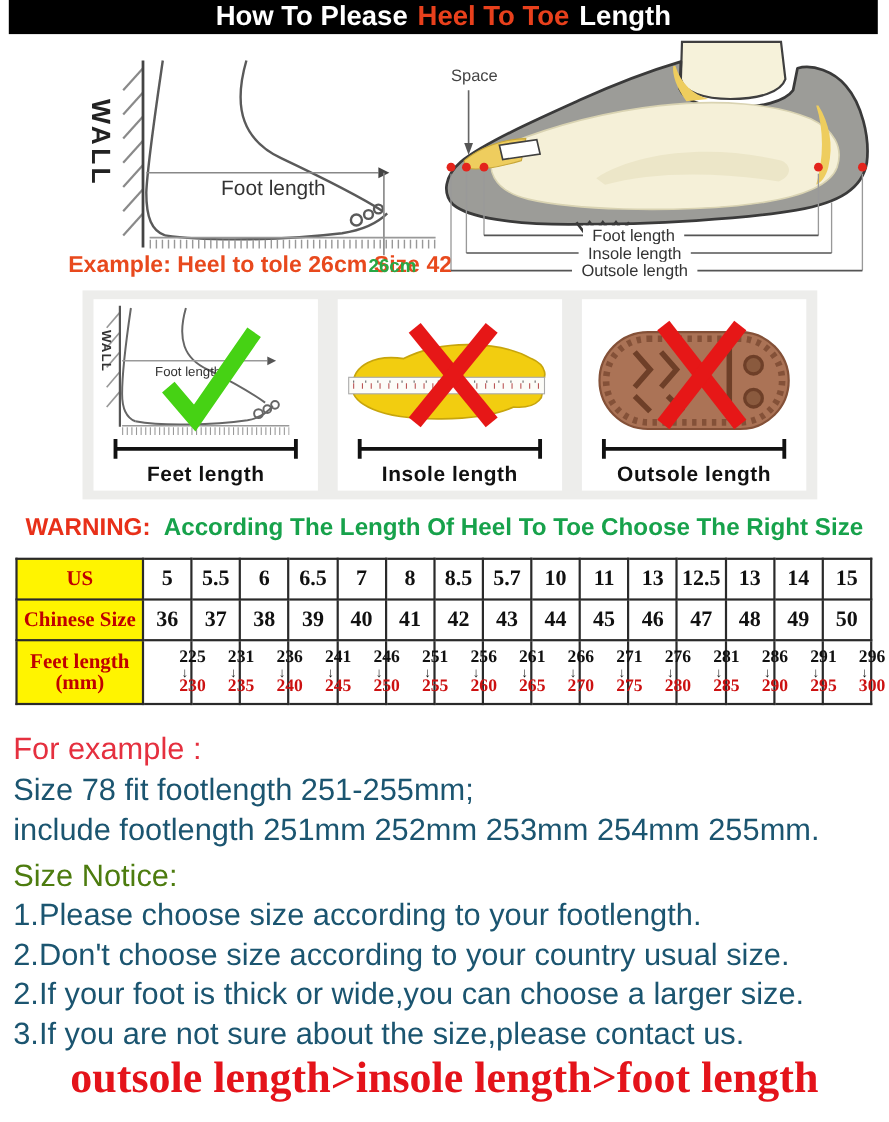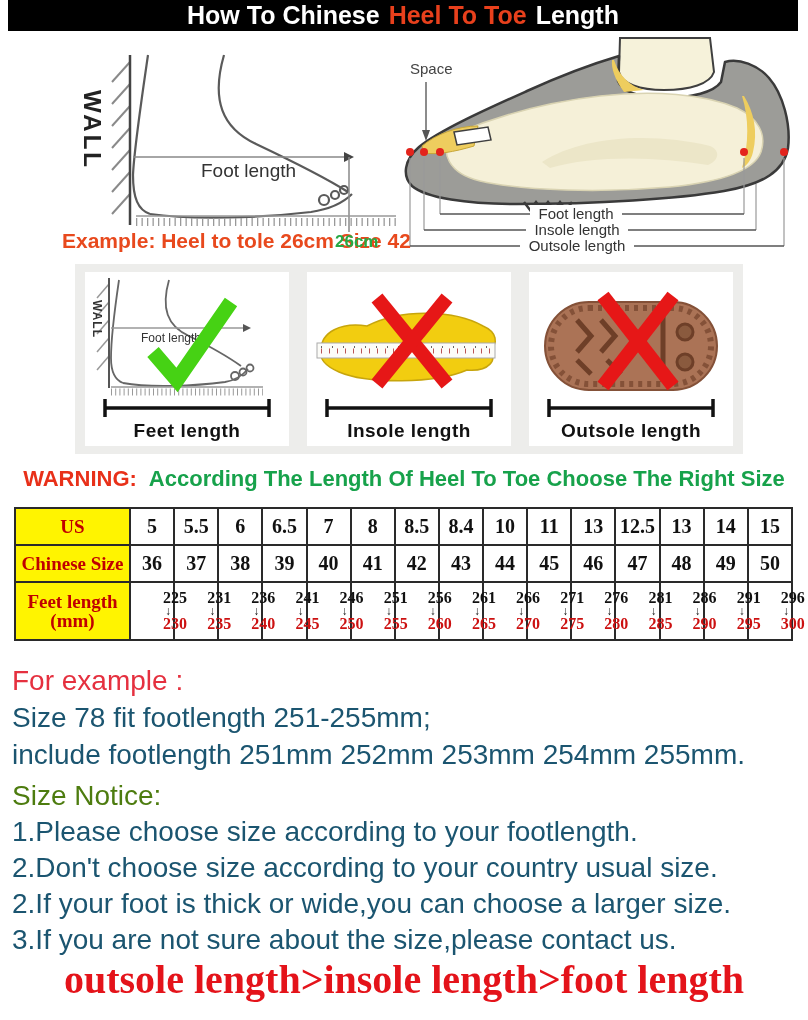--- a/index.html
+++ b/index.html
@@ -81,21 +81,21 @@
   }
 
   svg text { font-family:"Liberation Sans", sans-serif; }
 </style>
 </head>
 <body>
 
 <div id="screen">
 
   <div class="banner">
-    <span>How To Chinese</span>
+    <span>How To Please</span>
     <span class="hl">Heel To Toe</span>
     <span>Length</span>
   </div>
 
   <svg class="measure-svg" width="345" height="195" viewBox="0 0 345 195">
 
     <g stroke="#8a8a8a" stroke-width="2">
       <line x1="74" y1="22" x2="56" y2="42"></line>
         <line x1="74" y1="44" x2="56" y2="64"></line>
       <line x1="74" y1="66" x2="56" y2="86"></line>
@@ -283,21 +283,21 @@
     <tbody>
         <tr class="r-0">
           <th class="hdr">US</th>
           <td class="num-cell">5</td>
           <td class="num-cell">5.5</td>
           <td class="num-cell">6</td>
           <td class="num-cell">6.5</td>
           <td class="num-cell">7</td>
           <td class="num-cell">8</td>
           <td class="num-cell">8.5</td>
-          <td class="num-cell">8.4</td>
+          <td class="num-cell">5.7</td>
           <td class="num-cell">10</td>
           <td class="num-cell">11</td>
           <td class="num-cell">13</td>
           <td class="num-cell">12.5</td>
           <td class="num-cell">13</td>
           <td class="num-cell">14</td>
           <td class="num-cell">15</td>
         </tr>
         <tr class="r-1">
           <th class="hdr">Chinese Size</th>

